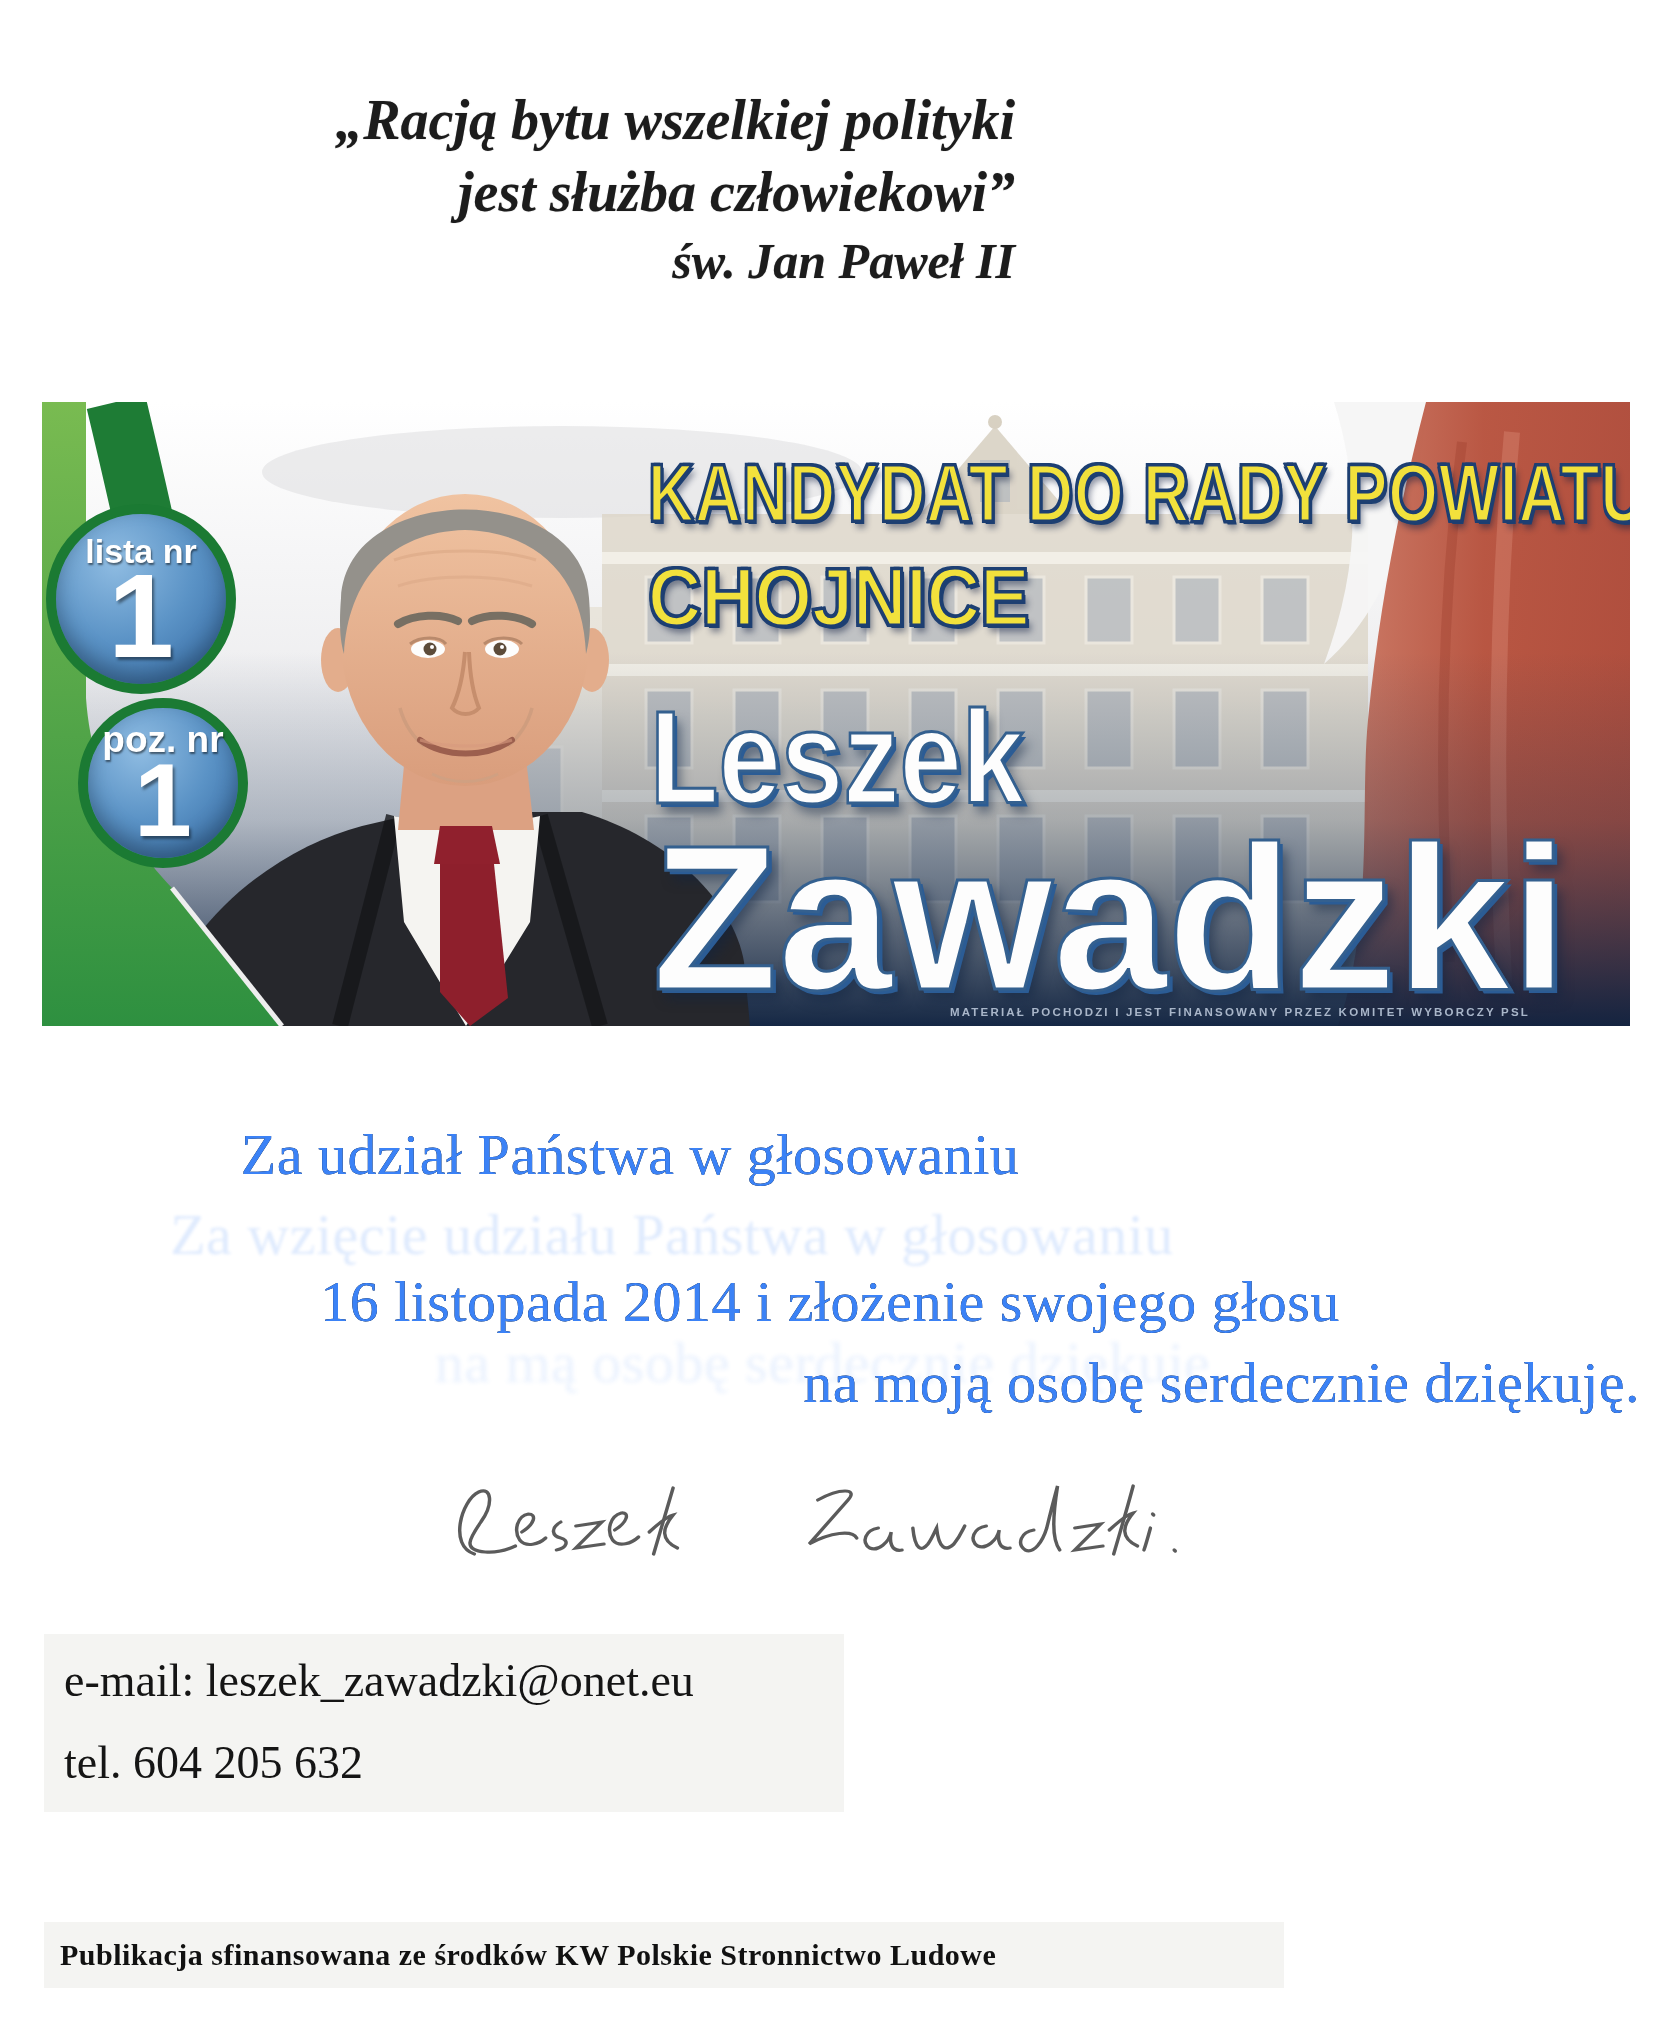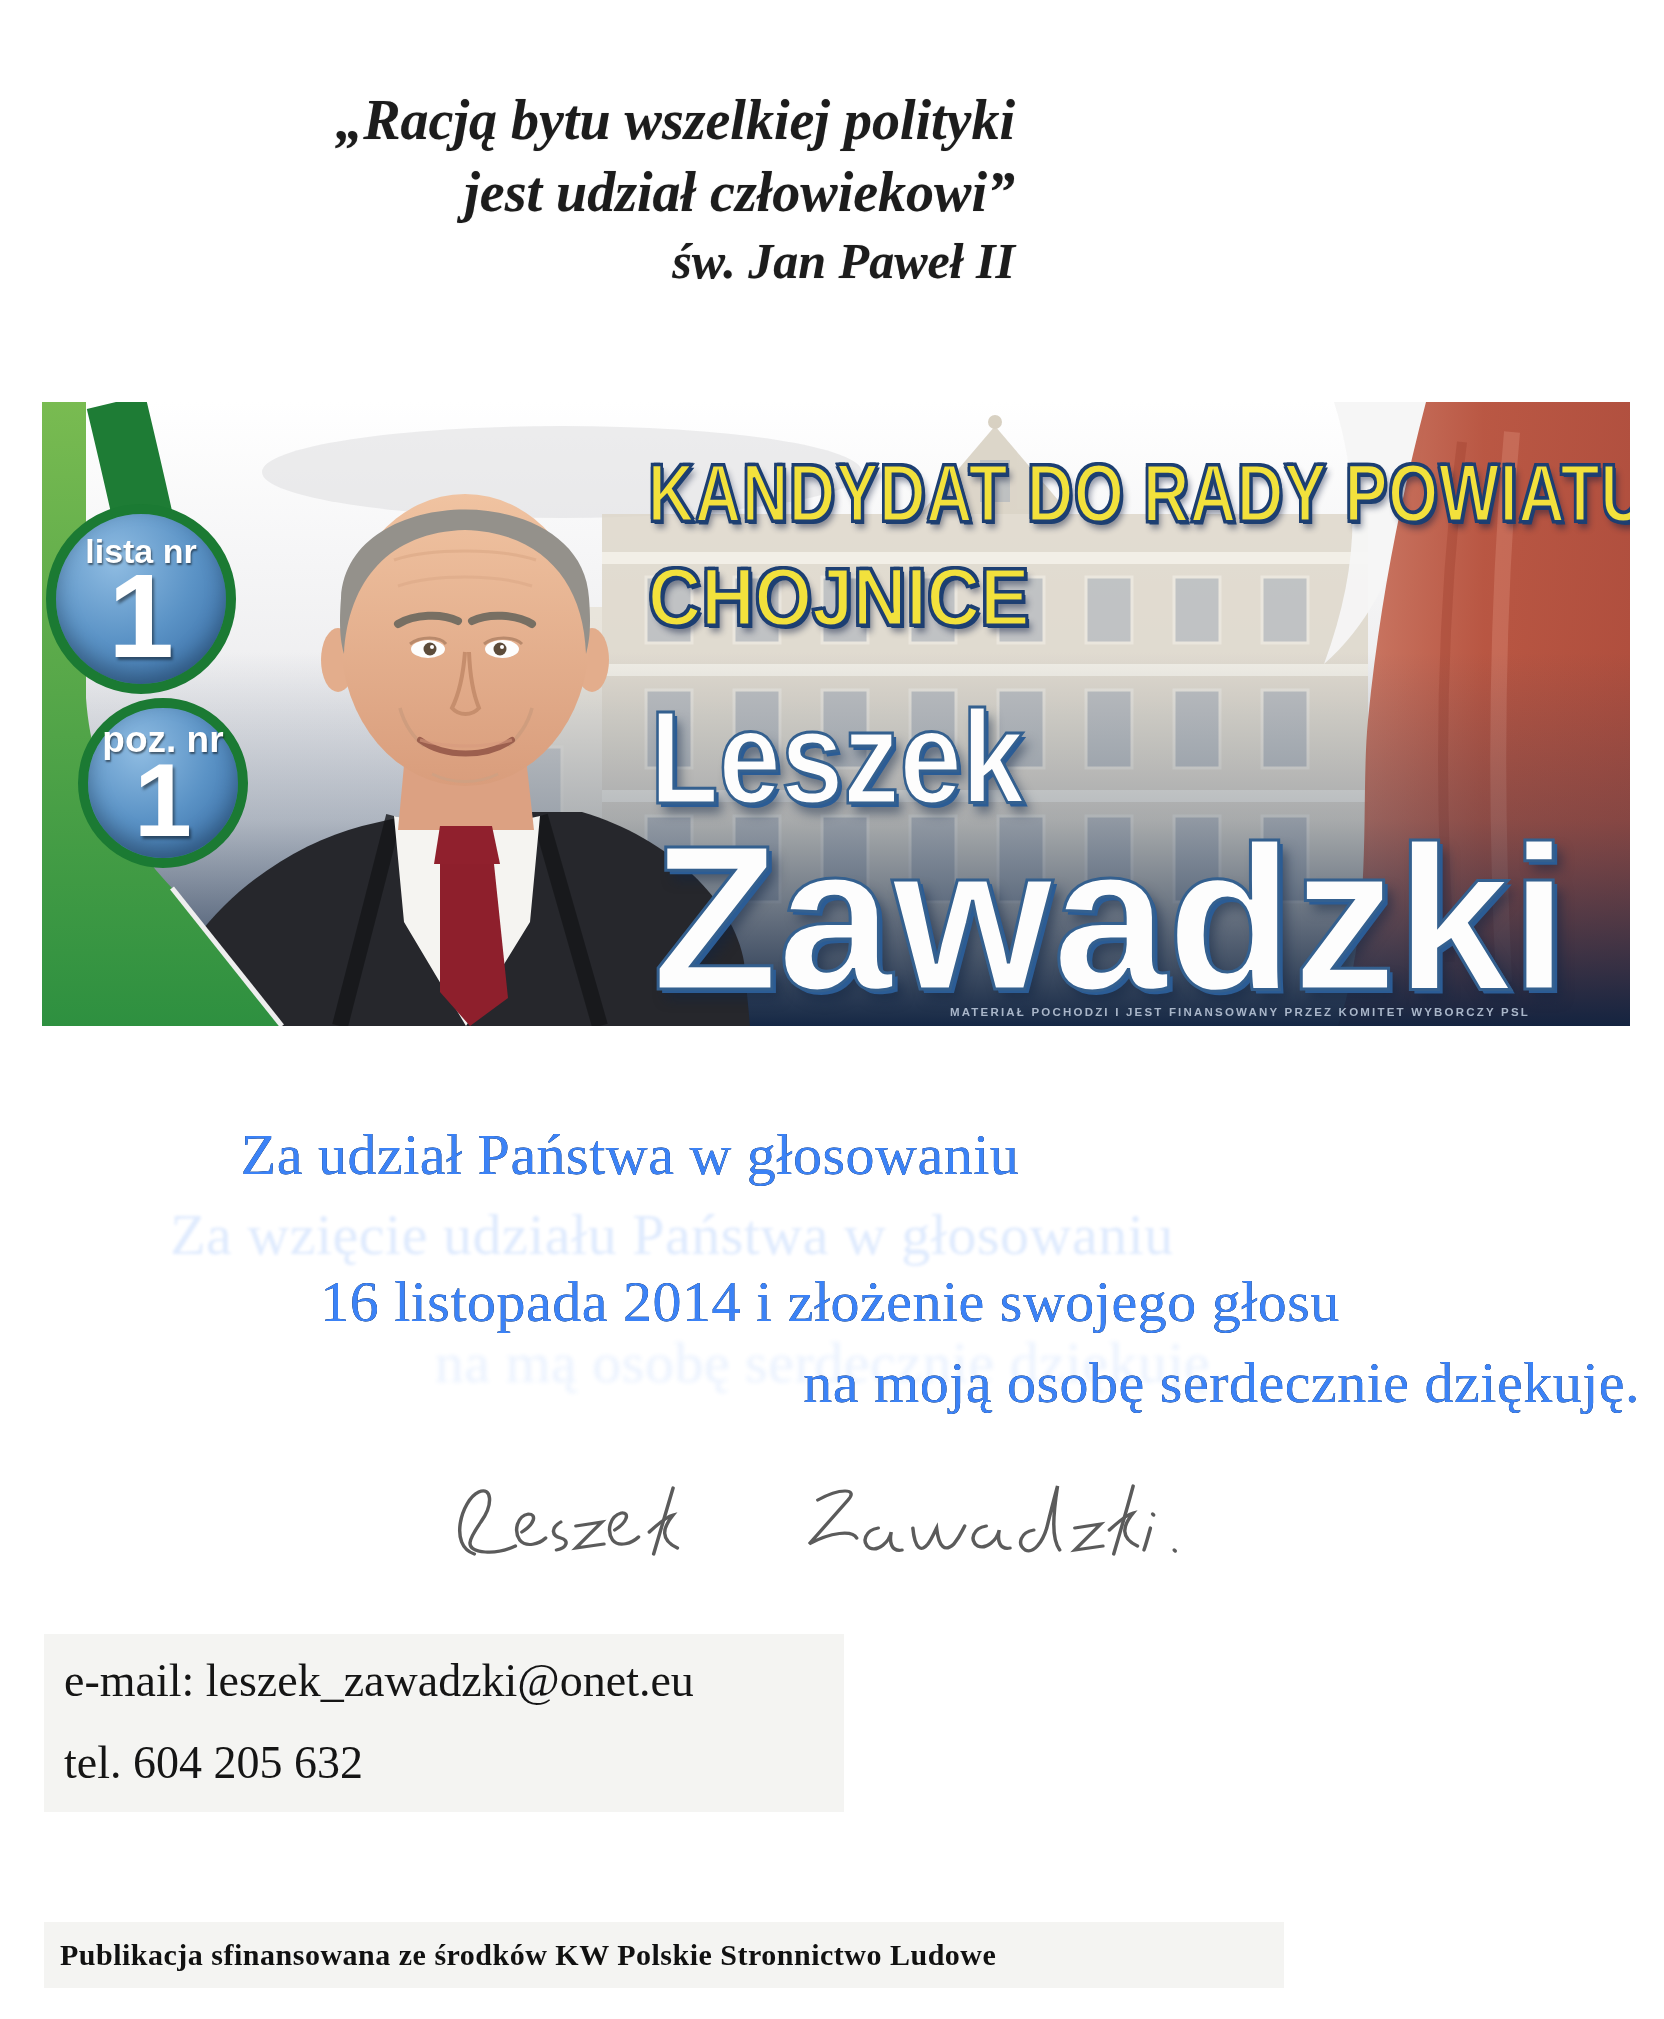--- a/index.html
+++ b/index.html
@@ -62,21 +62,21 @@
   .f-line{font:700 30px/66px "Liberation Serif", serif;color:#111111;letter-spacing:.5px;
           padding-left:16px;white-space:nowrap;}
 </style>
 </head>
 <body>
 
 <div class="page">
 
   <header class="quote">
     <div class="q-line">„Racją bytu wszelkiej polityki</div>
-    <div class="q-line">jest udział człowiekowi”</div>
+    <div class="q-line">jest służba człowiekowi”</div>
     <div class="q-attr">św. Jan Paweł II</div>
   </header>
 
   <section class="banner">
     <svg class="banner-art" viewBox="0 0 1588 624" preserveAspectRatio="none" aria-hidden="true">
       <defs>
         <linearGradient id="sky" x1="0" y1="0" x2="0" y2="1">
           <stop offset="0" stop-color="#ffffff"></stop>
             <stop offset=".5" stop-color="#ececee"></stop>
             <stop offset="1" stop-color="#dfe2e6"></stop>

